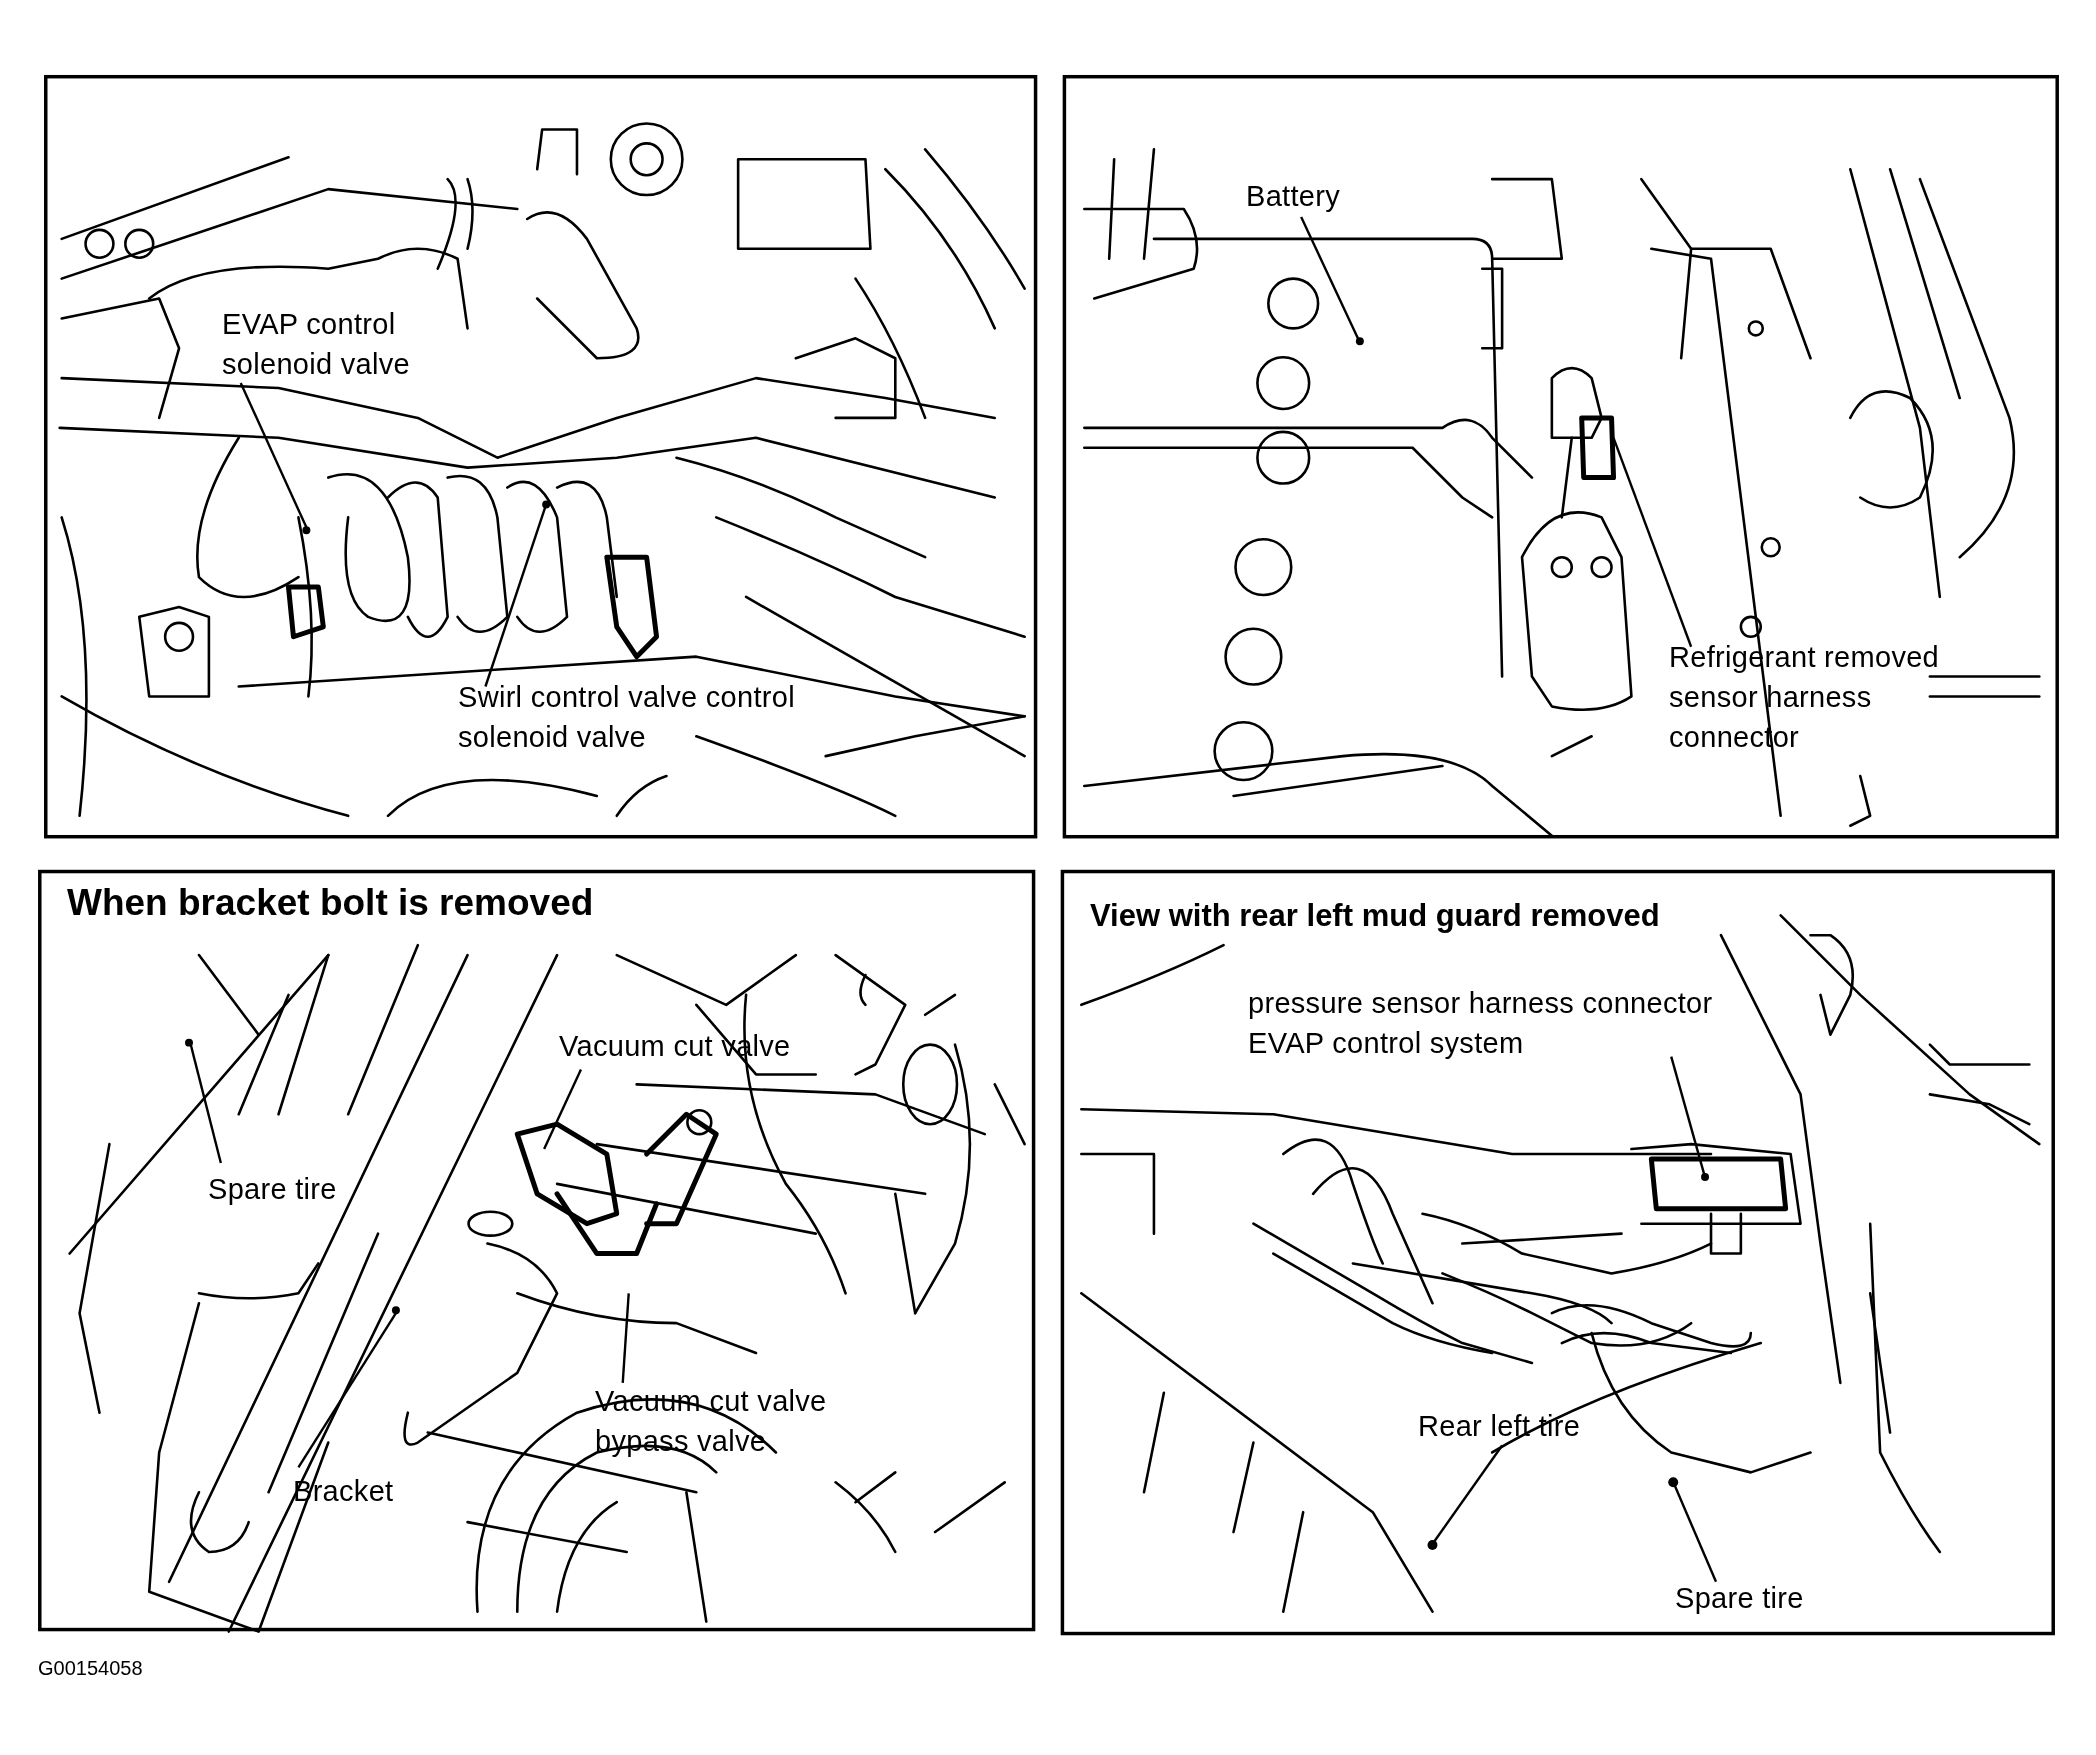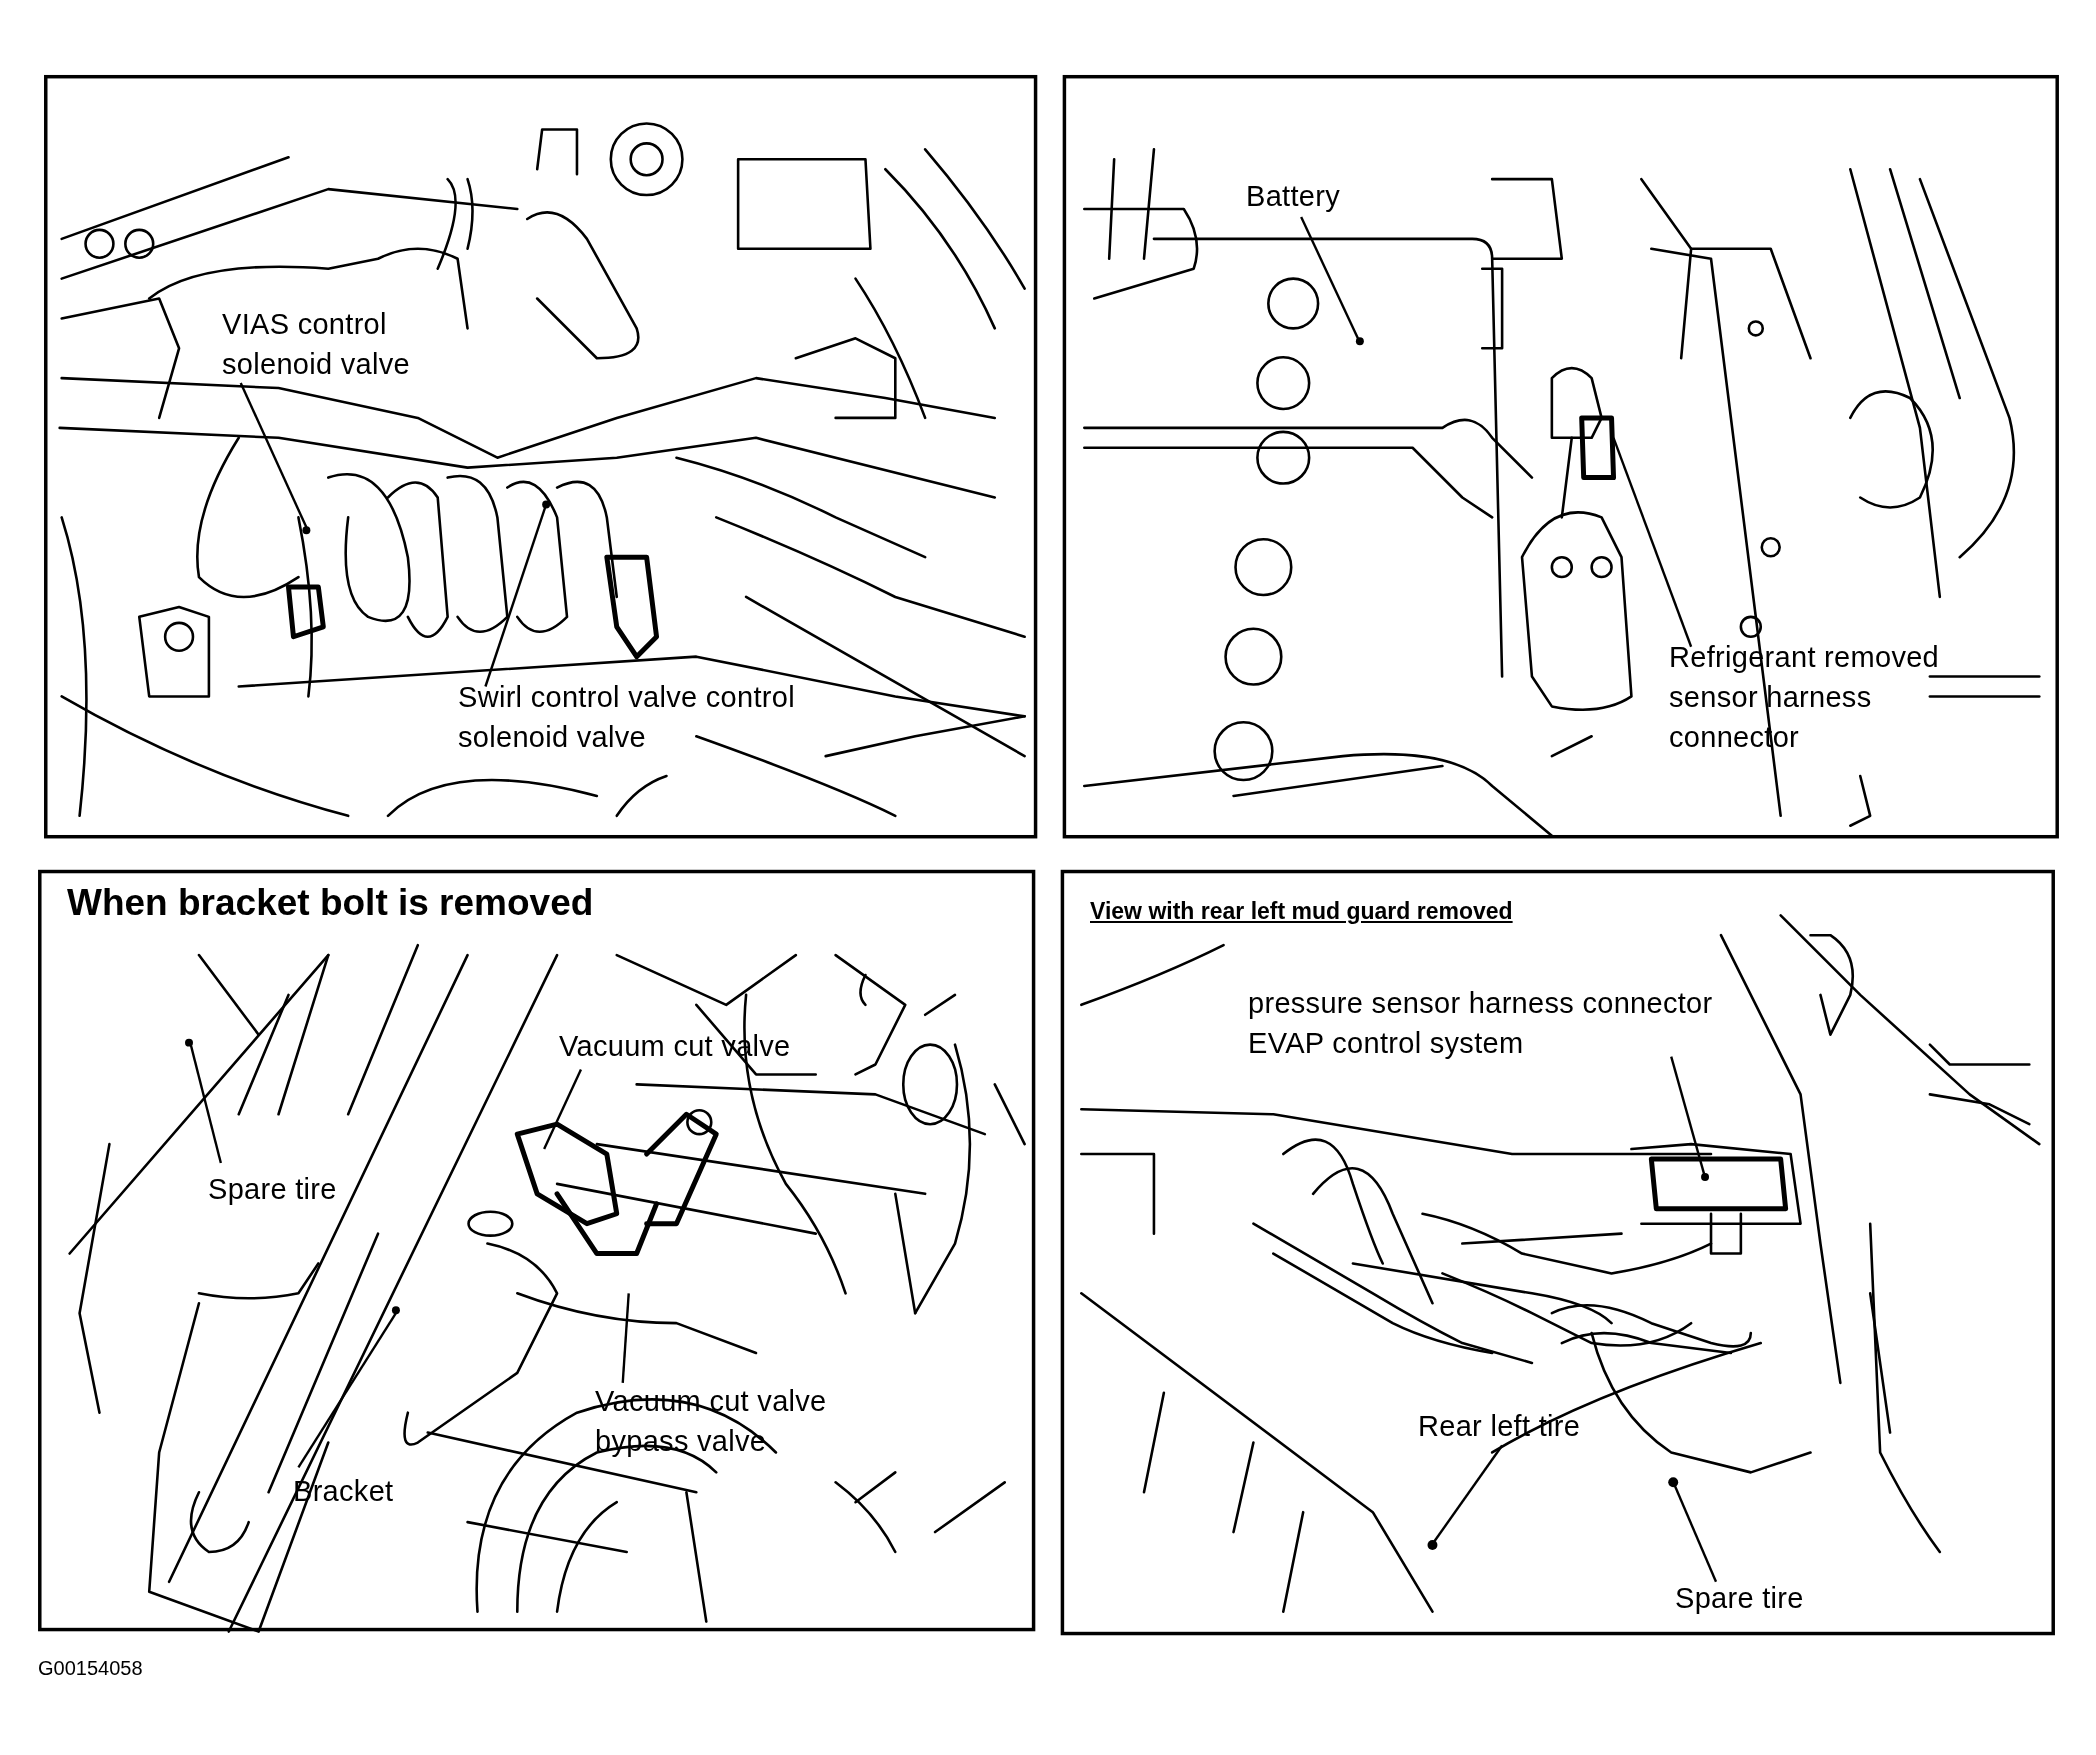--- a/index.html
+++ b/index.html
@@ -9,21 +9,21 @@
   .panel { fill: none; stroke: #000; stroke-width: 3.5; }
   .ln { fill: none; stroke: #000; stroke-width: 2.6; stroke-linecap: round; stroke-linejoin: round; }
   .thk { fill: none; stroke: #000; stroke-width: 5; stroke-linecap: round; stroke-linejoin: round; }
   .leader { fill: none; stroke: #000; stroke-width: 2.4; }
   .dot { fill: #000; }
   .lbl { position: absolute; font-size: 29px; line-height: 40px; white-space: nowrap;
          background: transparent; letter-spacing: 0.3px; }
   .lbl span { display: block; }
   .ttl { position: absolute; font-weight: bold; white-space: nowrap; }
   .ttl-lg { font-size: 37px; }
-  .ttl-md { font-size: 23px; text-decoration: underline; }
+  .ttl-md { font-size: 31px; }
   .fig-id { position: absolute; left: 38px; top: 1657px; font-size: 20px; }
 </style>
 </head>
 <body>
 
 <svg id="art" viewBox="0 0 2107 1764" xmlns="http://www.w3.org/2000/svg">
 
   <rect class="panel" x="46" y="77" width="995" height="764"></rect>
   <rect class="panel" x="1070" y="77" width="998" height="764"></rect>
   <rect class="panel" x="40" y="876" width="999" height="762"></rect>
@@ -205,21 +205,21 @@
 
   <line class="leader" x1="1680" y1="1062" x2="1713" y2="1180"></line>
   <circle class="dot" cx="1714" cy="1183" r="4"></circle>
   <line class="leader" x1="1510" y1="1453" x2="1440" y2="1552"></line>
   <circle class="dot" cx="1440" cy="1553" r="5"></circle>
   <line class="leader" x1="1725" y1="1590" x2="1683" y2="1492"></line>
   <circle class="dot" cx="1682" cy="1490" r="5"></circle>
 </svg>
 
 <div class="lbl" style="left:222px; top:304px;">
-  <span>VIAS control</span>
+  <span>EVAP control</span>
   <span>solenoid valve</span>
 </div>
 <div class="lbl" style="left:458px; top:677px;">
   <span>Swirl control valve control</span>
   <span>solenoid valve</span>
 </div>
 
 <div class="lbl" style="left:1246px; top:176px;">
   <span>Battery</span>
 </div>

